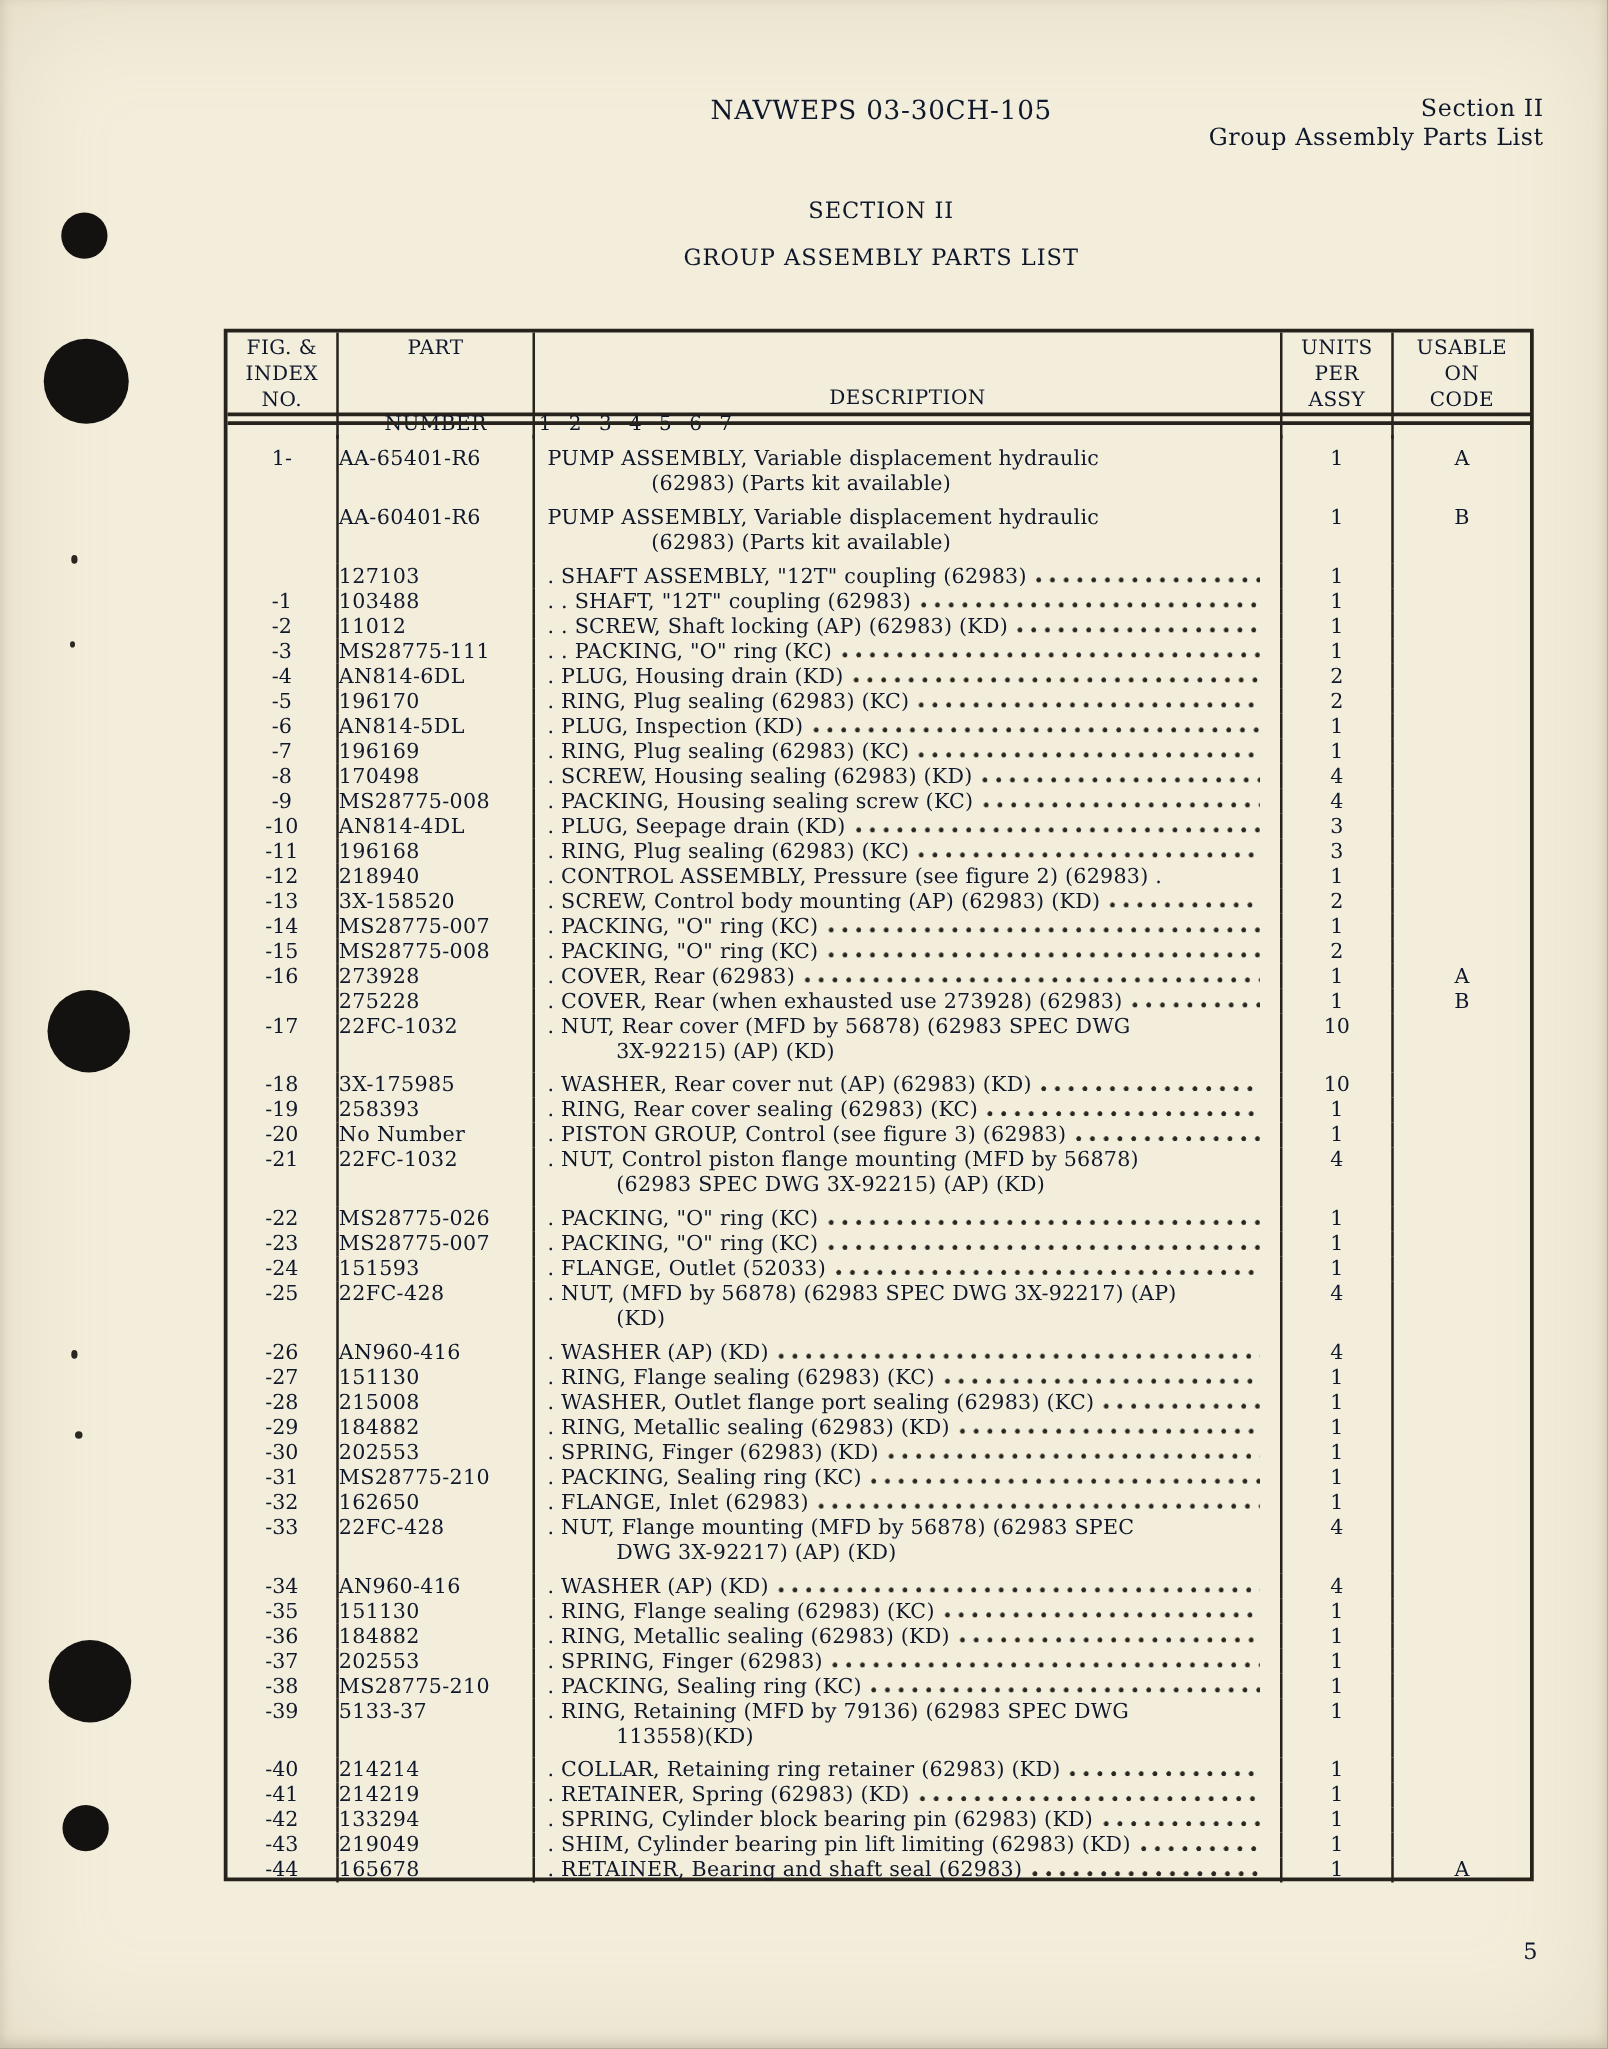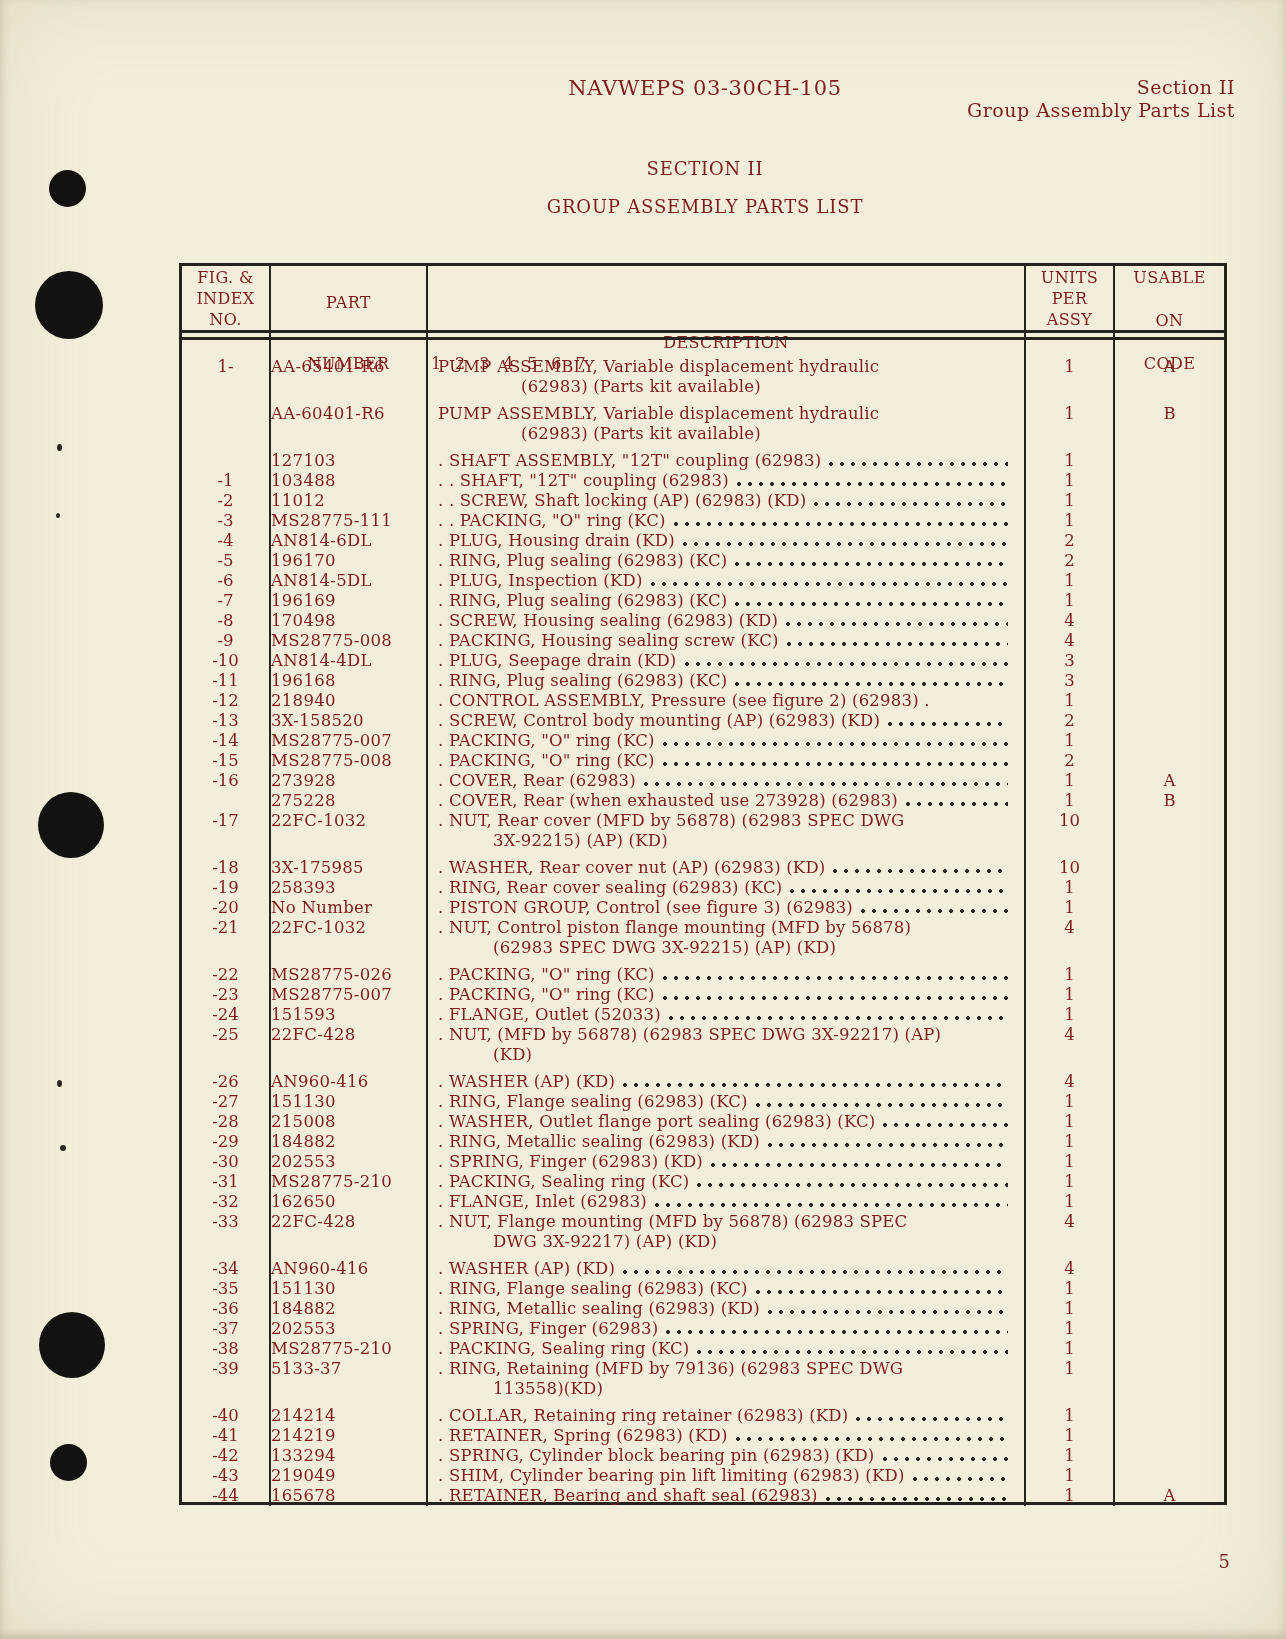--- a/index.html
+++ b/index.html
@@ -3,21 +3,21 @@
 <meta charset="utf-8">
 <style>
   html,body{margin:0;padding:0;background:#8a8578;}
   .page{
     position:relative;
     width:1286px;height:1639px;
     background:#f3eedb;
     box-shadow:inset 0 0 90px rgba(150,130,90,.18), inset 0 -4px 10px rgba(90,80,60,.25);
     overflow:hidden;
     font-family:"DejaVu Serif","Liberation Serif",serif;
-    color:#7f1d1d;
+    color:#0f172a;
   }
   
   .hole{position:absolute;background:#141210;border-radius:50%;}
   .speck{position:absolute;background:#2a2722;border-radius:50%;}
   
   .doc-number{
     position:absolute;top:76px;left:180px;width:1050px;
     text-align:center;font-size:21px;letter-spacing:.6px;
   }
   .hdr-right{
@@ -38,21 +38,21 @@
     border:3px solid #26221c;box-sizing:border-box;
     display:flex;flex-direction:column;
     font-size:16.5px;line-height:20px;
   }
   .thead{
     display:grid;grid-template-columns:89px 157px 598px 89px auto;
     height:64px;border-bottom:3px solid #26221c;
     font-size:16px;line-height:21px;letter-spacing:.4px;
   }
   .thead > div{border-right:2px solid #26221c;display:flex;flex-direction:column;padding:1px 0 2px;}
-  .thead > div:last-child{border-right:none;gap:22px;}
+  .thead > div:last-child{border-right:none;}
   .th-c{justify-content:flex-start;text-align:center;}
   .th-e{justify-content:flex-end;text-align:center;gap:40px;}
   .th-desc{justify-content:flex-end;}
   .th-desc .desc-title{text-align:center;}
   .th-desc .desc-levels{text-align:left;padding-left:3px;word-spacing:8px;}
   .tgap{height:4px;border-bottom:3px solid #26221c;}
   .tbody{display:flex;flex-direction:column;flex:1;min-height:0;padding-top:8px;}
   .row{display:grid;grid-template-columns:89px 157px 598px 89px auto;}
   .row > div{border-right:2px solid #26221c;}
   .row > div:last-child{border-right:none;}

